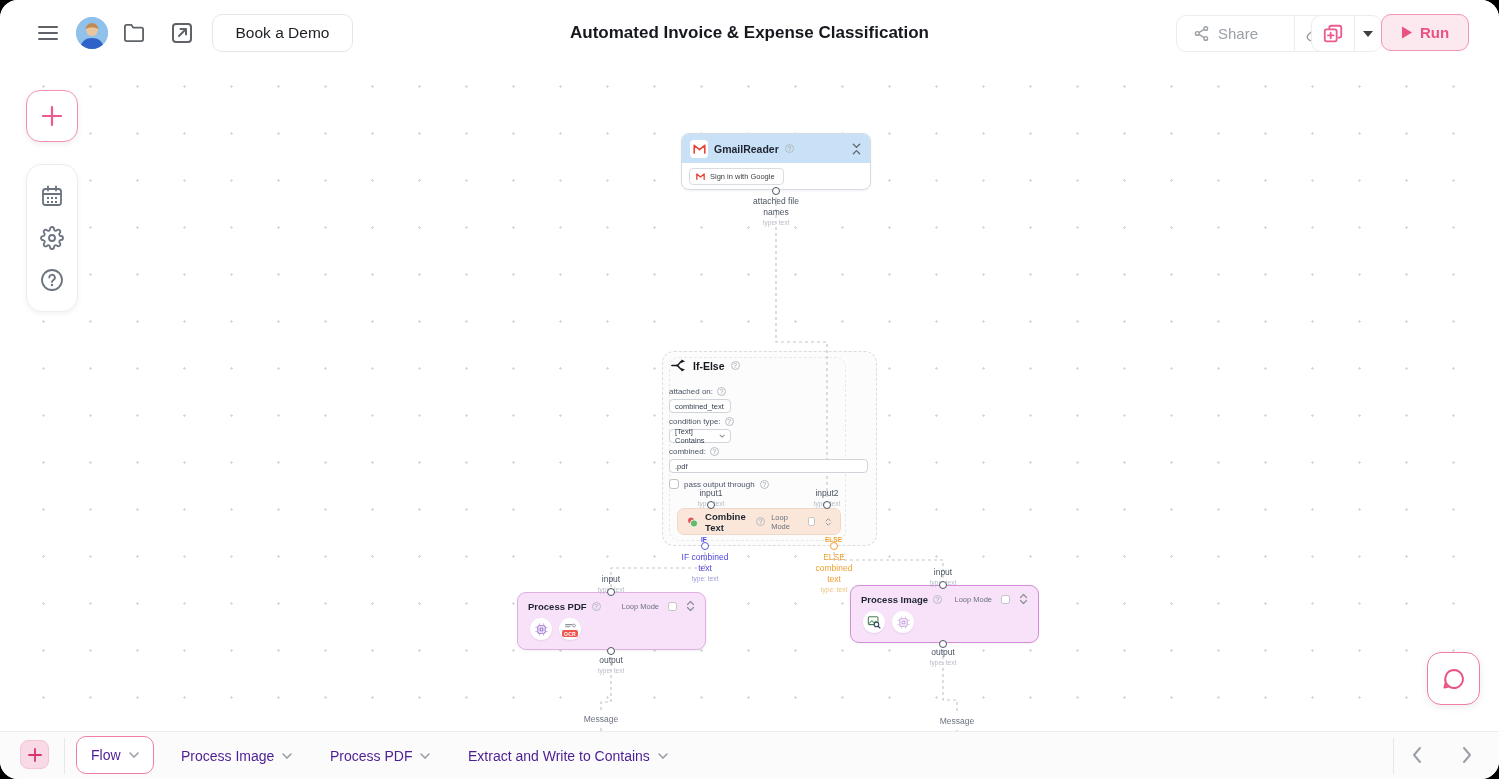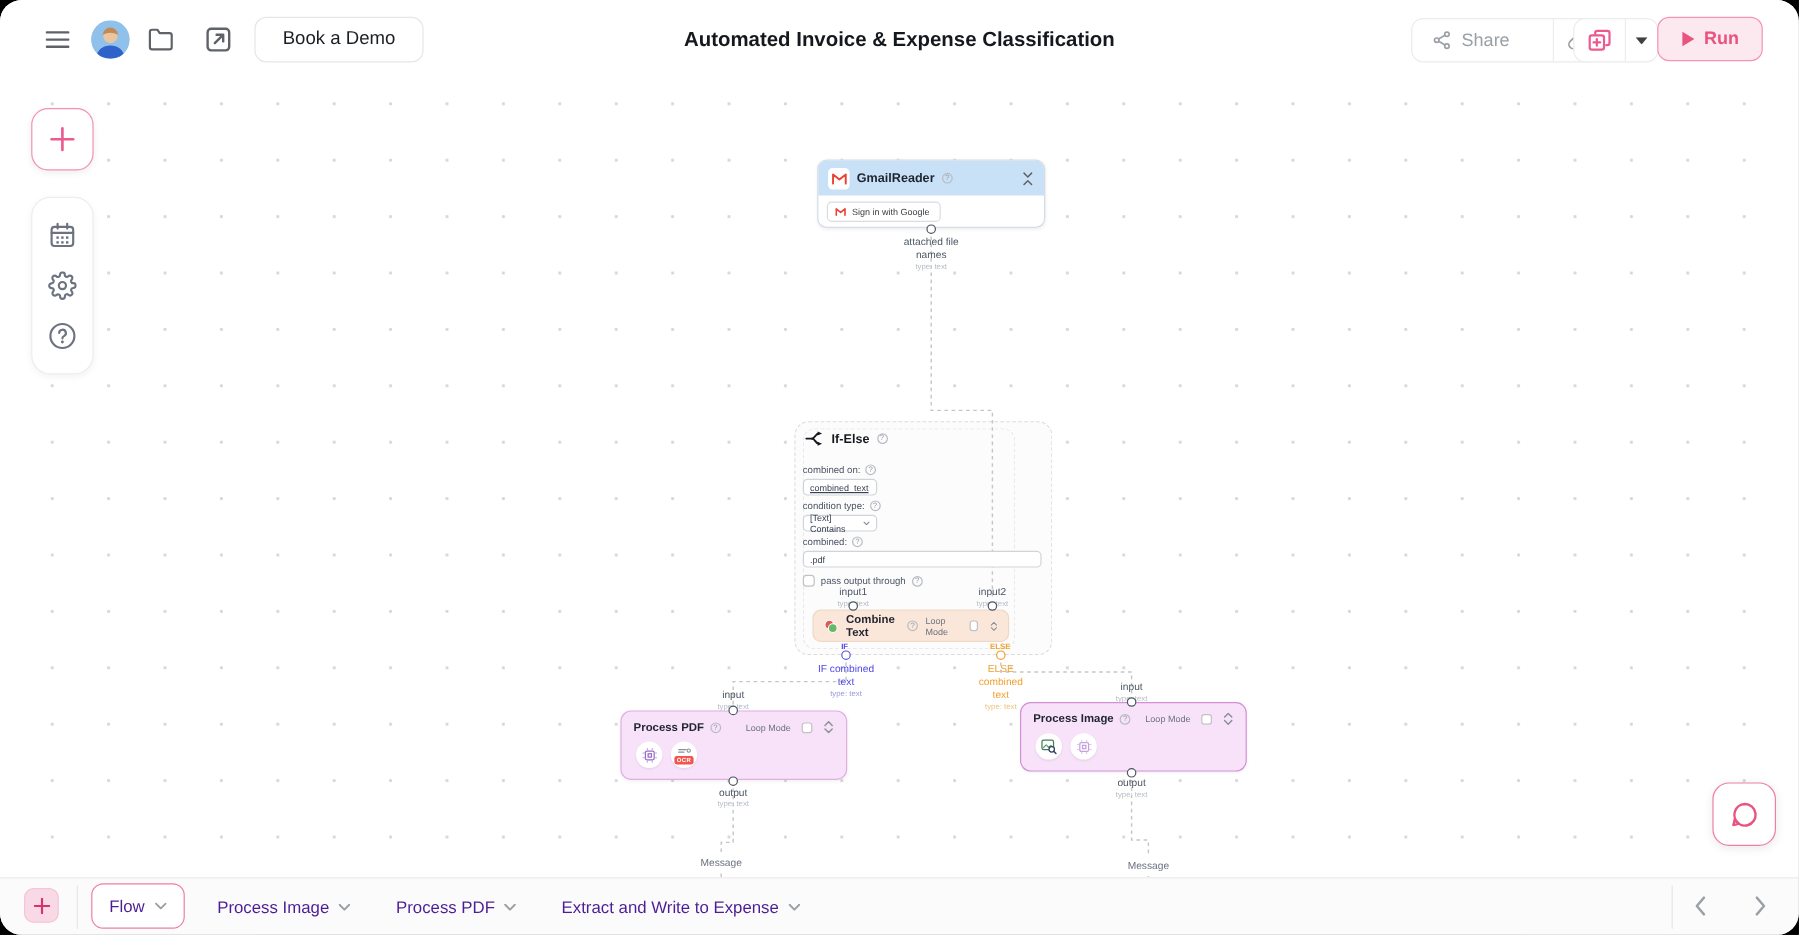--- a/index.html
+++ b/index.html
@@ -288,24 +288,24 @@
               <path d="M6 8 C9 8 9 12.5 12 12.5"></path>
           </g>
           <polygon points="11,1.7 15,3.5 11,5.3" fill="#15181d"></polygon>
           <polygon points="11,10.7 15,12.5 11,14.3" fill="#15181d"></polygon>
         </svg>
         <span id="ifelse-title">If-Else</span>
         <span class="help-circle">?</span>
       </div>
 
       <div class="fld-label" style="left:669px;top:321px;">
-        <span>combined on:</span>
+        <span>attached on:</span>
         <span class="help-circle">?</span>
       </div>
-      <div class="select" style="left:669px;top:333px;text-decoration:underline;">
+      <div class="select" style="left:669px;top:333px;">
         <span>combined_text</span>
         <svg width="7" height="4" viewBox="0 0 8 5">
           <path d="M1 1 L4 4 L7 1" fill="none" stroke="#8b8f96" stroke-width="1.3"></path>
         </svg>
       </div>
 
       <div class="fld-label" style="left:669px;top:351px;">
         <span>condition type:</span>
         <span class="help-circle">?</span>
       </div>
@@ -514,21 +514,21 @@
         <path d="M1 1 L5 5 L9 1" fill="none" stroke="#9aa0a6" stroke-width="1.6" stroke-linecap="round"></path>
       </svg>
     </div>
     <div class="tab" style="left:330px;">
       <span class="tab-label">Process PDF</span>
       <svg width="10" height="6" viewBox="0 0 10 6">
         <path d="M1 1 L5 5 L9 1" fill="none" stroke="#9aa0a6" stroke-width="1.6" stroke-linecap="round"></path>
       </svg>
     </div>
     <div class="tab" style="left:468px;">
-      <span class="tab-label">Extract and Write to Expense</span>
+      <span class="tab-label">Extract and Write to Contains</span>
       <svg width="10" height="6" viewBox="0 0 10 6">
         <path d="M1 1 L5 5 L9 1" fill="none" stroke="#9aa0a6" stroke-width="1.6" stroke-linecap="round"></path>
       </svg>
     </div>
 
     <div class="bb-divider" style="left:1393px;"></div>
     <div id="bb-prev">
       <svg width="10" height="18" viewBox="0 0 10 18">
         <path d="M8 2 L2 9 L8 16" fill="none" stroke="#9aa0a6" stroke-width="2" stroke-linecap="round" stroke-linejoin="round"></path>
       </svg>

